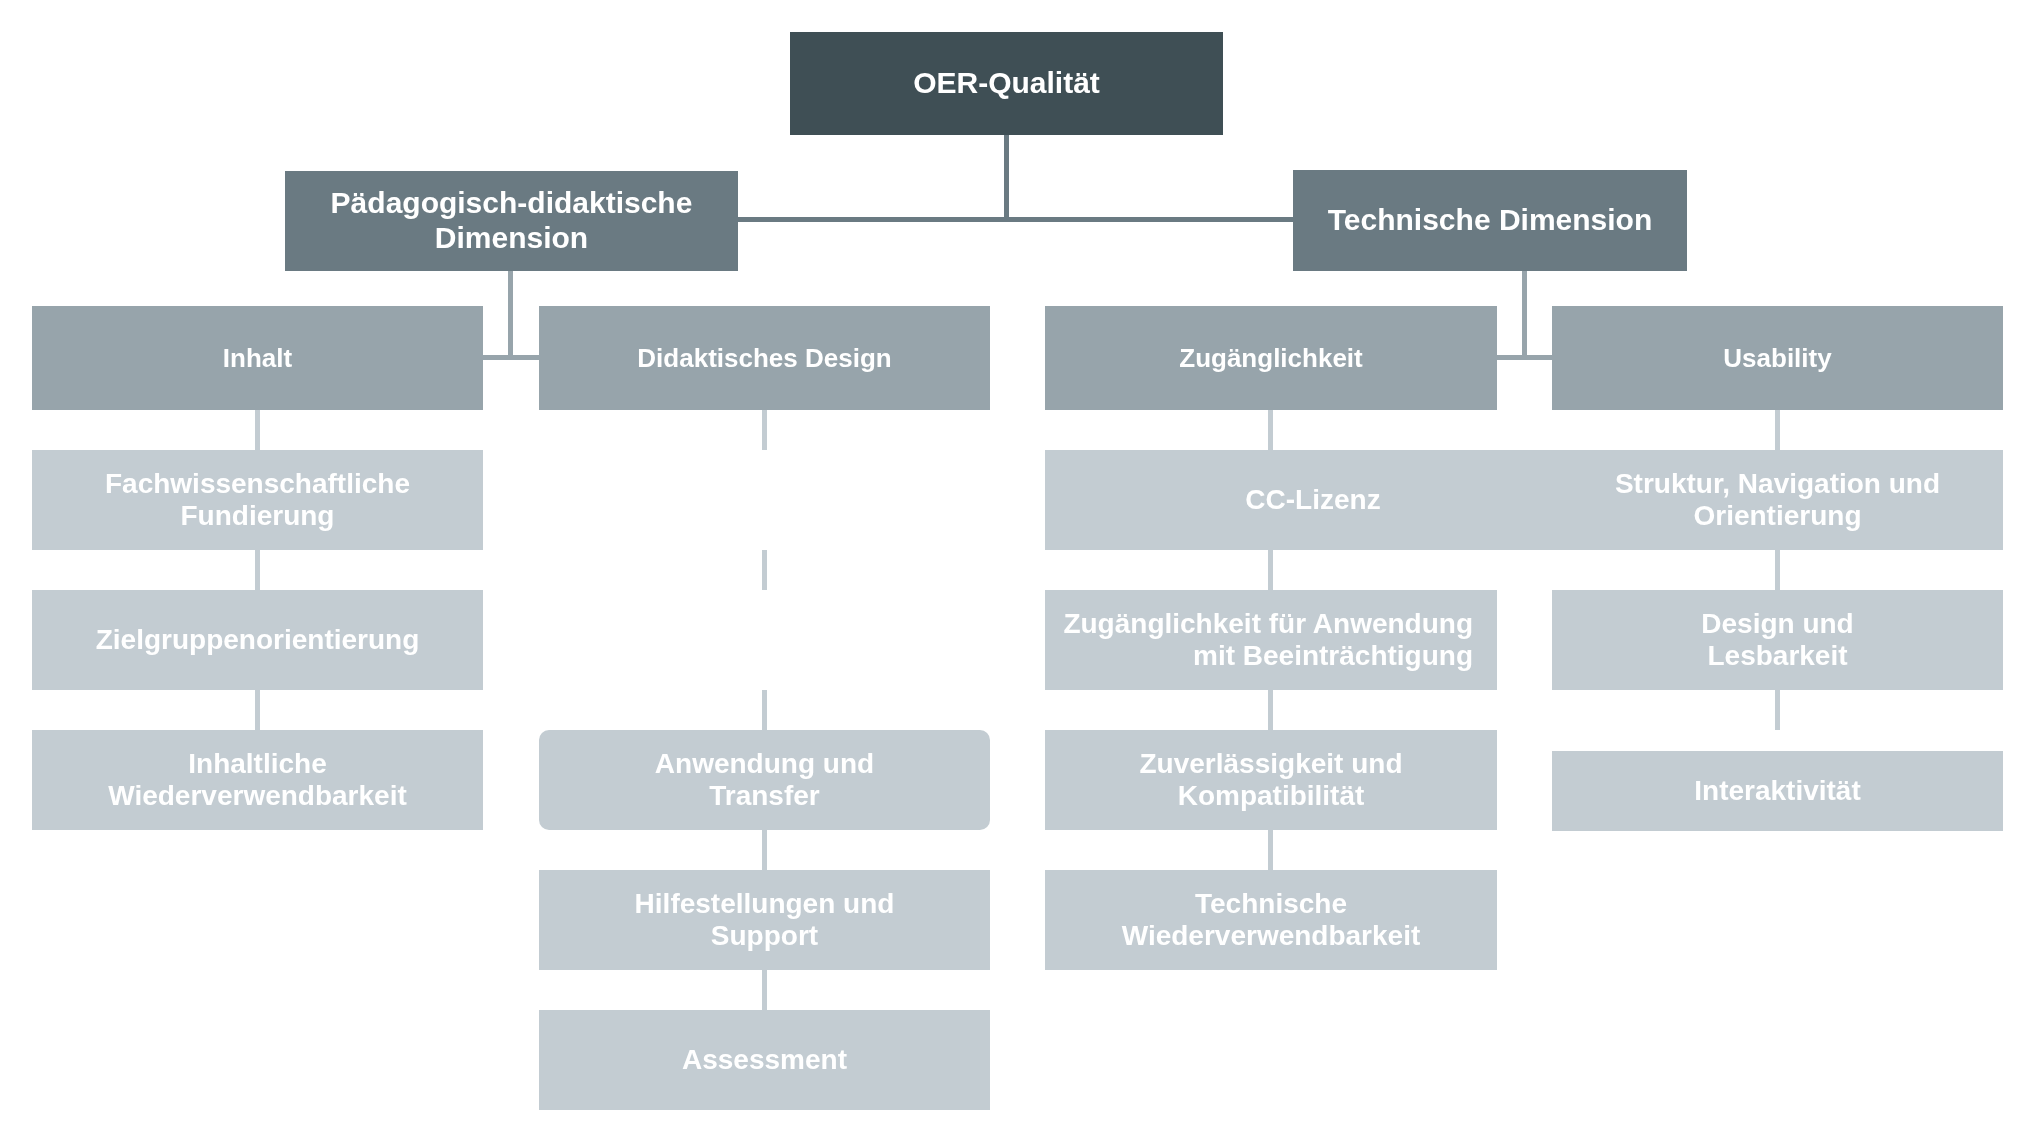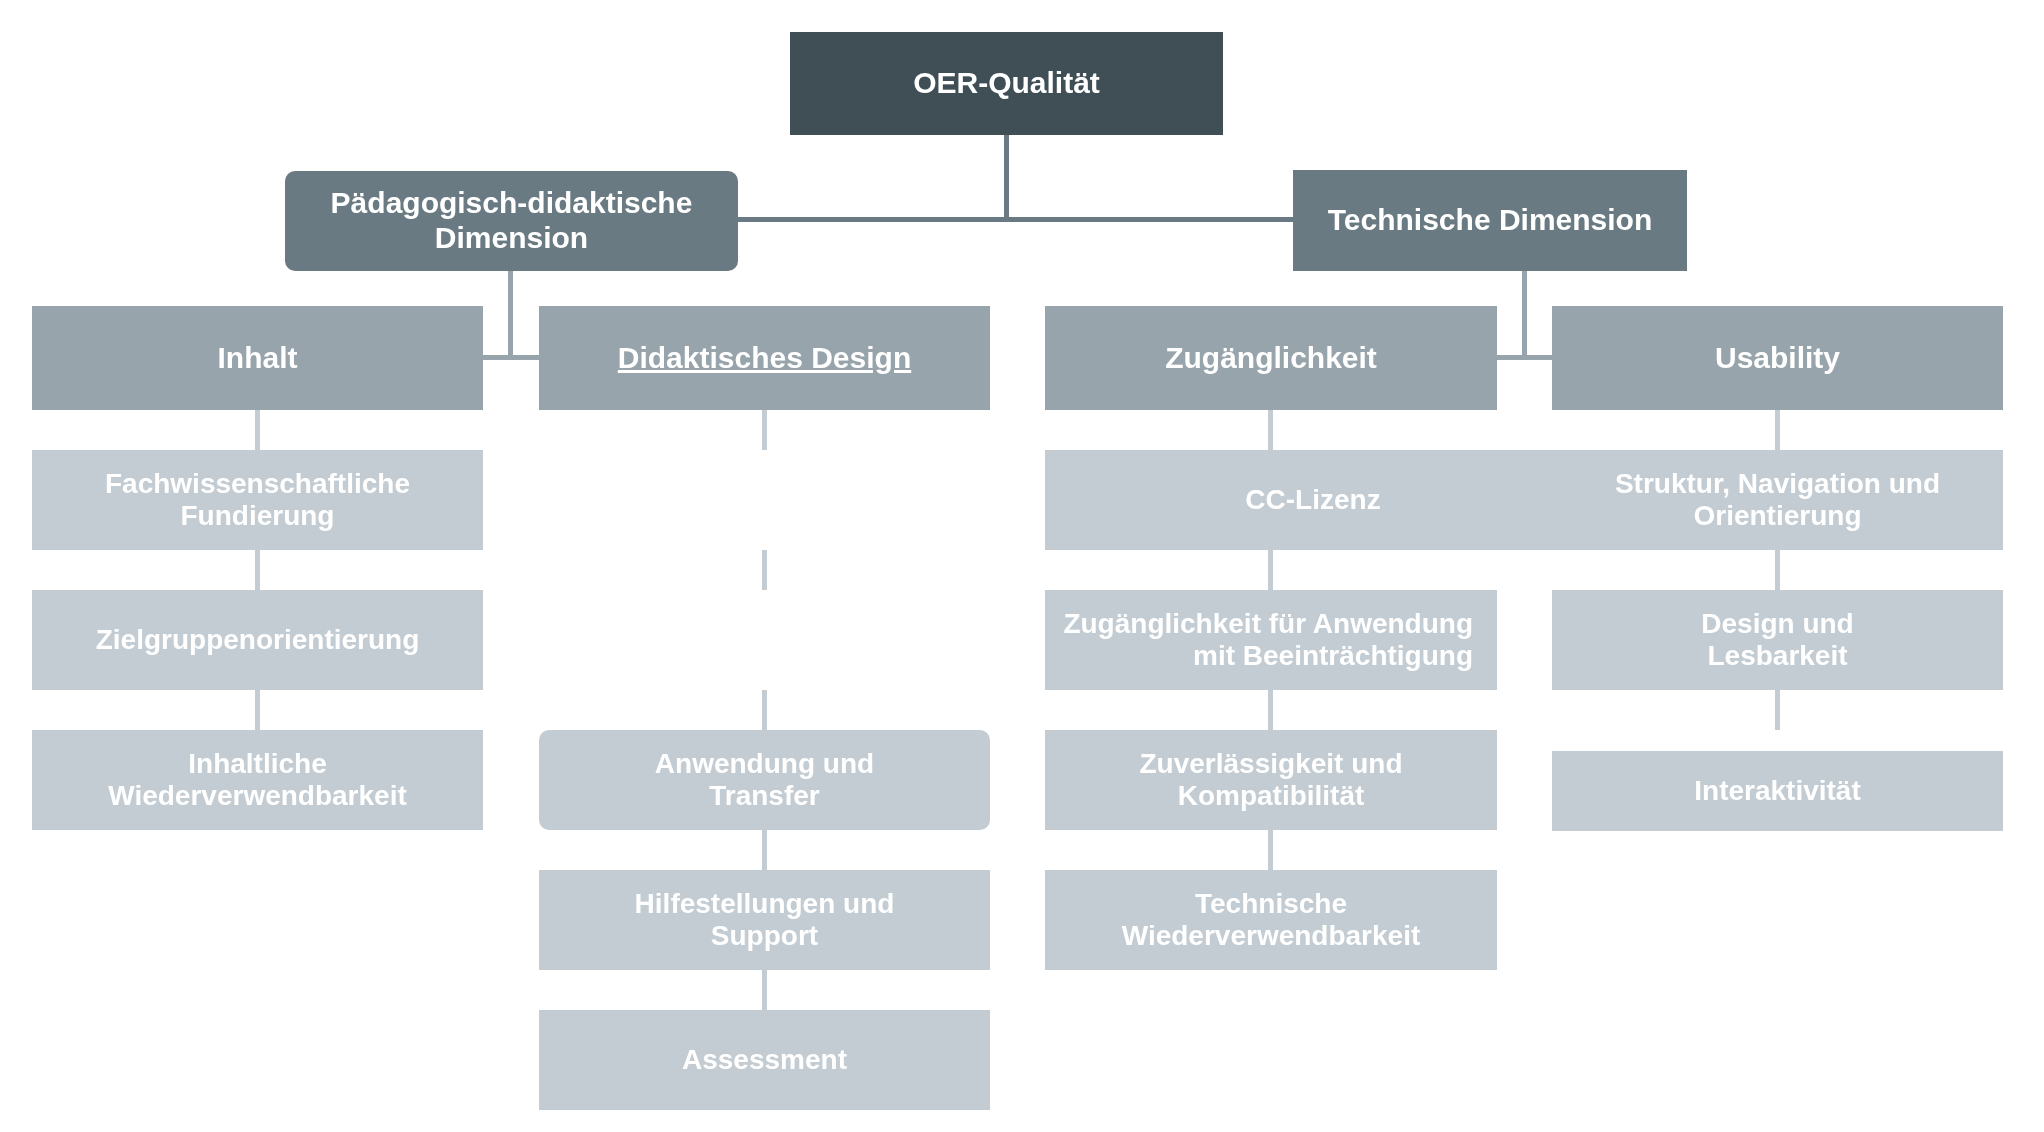--- a/index.html
+++ b/index.html
@@ -18,50 +18,50 @@
   }
   .box{
     position:absolute;
     display:flex;align-items:center;justify-content:center;
     color:#ffffff;font-weight:700;text-align:center;
     white-space:pre-line;line-height:1.16;
     box-sizing:border-box;
   }
   .l1{background:var(--c1);font-size:30px;}
   .l2{background:var(--c2);font-size:30px;}
-  .l3{background:var(--c3);font-size:30px;}
+  .l3{background:var(--c3);font-size:26px;}
   .leaf{background:var(--c4);font-size:28px;}
   .leaf.align-right{justify-content:flex-end;text-align:right;padding-right:24px;}
   .conn{position:absolute;}
   .conn.dark{background:var(--c2);}
   .conn.mid{background:var(--c3);}
   .conn.light{background:var(--c4);}
 </style>
 </head>
 <body>
 
 <div class="canvas">
 
   <div class="box l1" style="left:790px;top:32px;width:433px;height:103px;">OER-Qualität</div>
 
   <div class="conn dark" style="left:1004px;top:135px;width:5px;height:87px;"></div>
   <div class="conn dark" style="left:738px;top:217px;width:555px;height:5px;"></div>
 
-  <div class="box l2" style="left:285px;top:171px;width:453px;height:100px;border-radius:10px;">Pädagogisch-didaktische
+  <div class="box l2" style="left:285px;top:171px;width:453px;height:100px;">Pädagogisch-didaktische
 Dimension</div>
   <div class="box l2" style="left:1293px;top:170px;width:394px;height:101px;">Technische Dimension</div>
 
   <div class="conn mid" style="left:508px;top:271px;width:5px;height:89px;"></div>
   <div class="conn mid" style="left:483px;top:355px;width:56px;height:5px;"></div>
 
   <div class="conn mid" style="left:1522px;top:271px;width:5px;height:89px;"></div>
   <div class="conn mid" style="left:1497px;top:355px;width:55px;height:5px;"></div>
 
   <div class="box l3" style="left:32px;top:306px;width:451px;height:104px;">Inhalt</div>
-  <div class="box l3" style="left:539px;top:306px;width:451px;height:104px;text-decoration:underline;">Didaktisches Design</div>
+  <div class="box l3" style="left:539px;top:306px;width:451px;height:104px;">Didaktisches Design</div>
   <div class="box l3" style="left:1045px;top:306px;width:452px;height:104px;">Zugänglichkeit</div>
   <div class="box l3" style="left:1552px;top:306px;width:451px;height:104px;">Usability</div>
 
   <div class="conn light" style="left:255px;top:410px;width:5px;height:40px;"></div>
   <div class="conn light" style="left:255px;top:550px;width:5px;height:40px;"></div>
   <div class="conn light" style="left:255px;top:690px;width:5px;height:40px;"></div>
 
   <div class="conn light" style="left:762px;top:410px;width:5px;height:40px;"></div>
   <div class="conn light" style="left:762px;top:550px;width:5px;height:40px;"></div>
   <div class="conn light" style="left:762px;top:690px;width:5px;height:40px;"></div>

